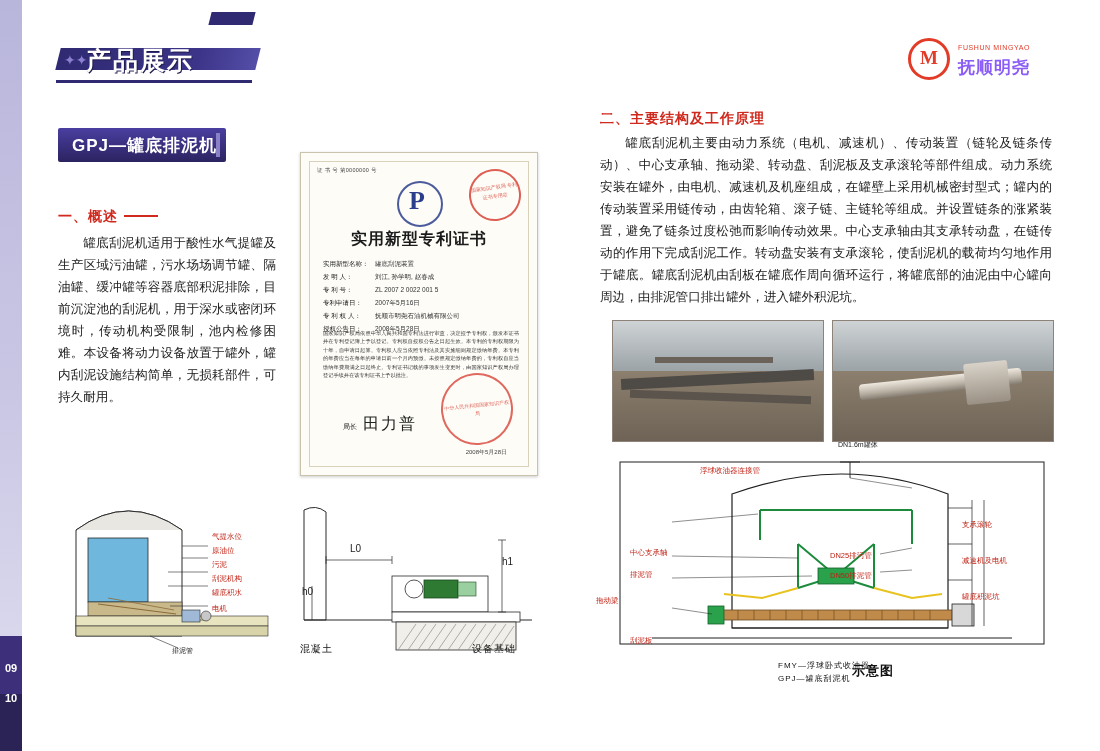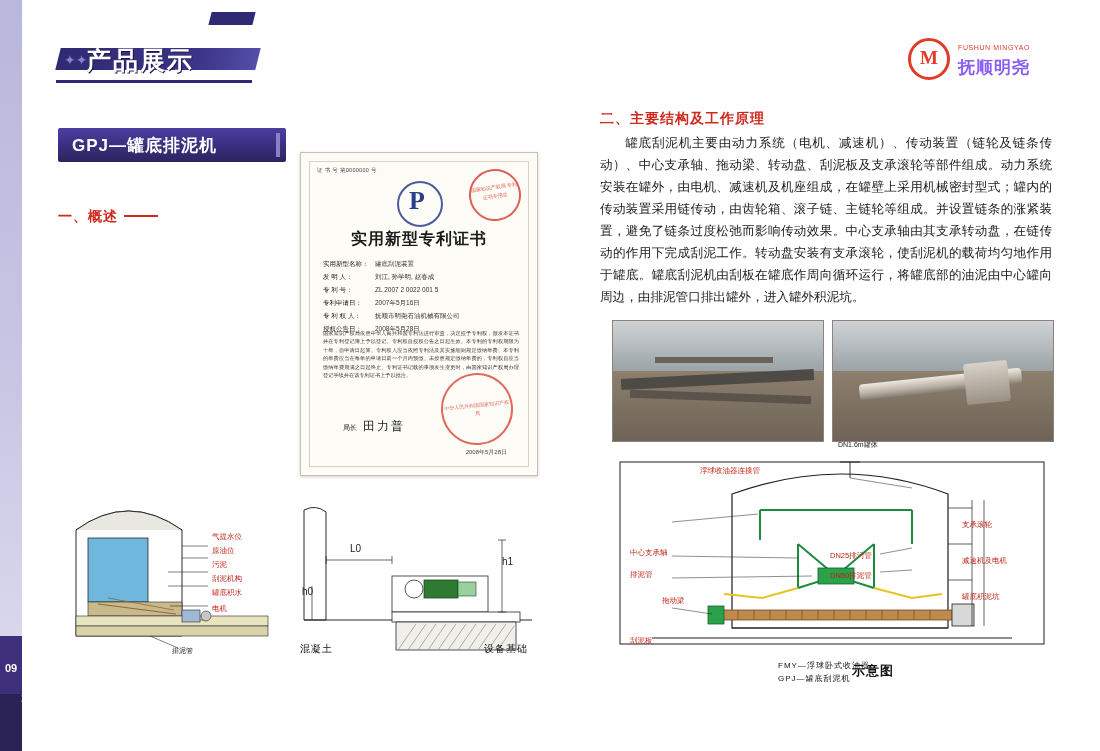--- a/index.html
+++ b/index.html
@@ -49,21 +49,21 @@
     position: absolute;
     left: 0;
     width: 22px;
     text-align: center;
     color: #ffffff;
     font-size: 11px;
     font-weight: bold;
     letter-spacing: 0px;
   }
   .pagenum.p09 { top: 662px; text-align: center; }
-  .pagenum.p10 { top: 692px; padding-left: 16px; }
+  .pagenum.p10 { top: 692px; }
 
   
   .header-banner {
     position: absolute;
     left: 58px;
     top: 40px;
     width: 200px;
     height: 38px;
   }
   .banner-bg {
@@ -150,21 +150,21 @@
     font-weight: bold;
     color: #8b5cf6;
     letter-spacing: 1px;
   }
 
   
   .title-plate {
     position: absolute;
     left: 58px;
     top: 128px;
-    width: 228px;
+    width: 168px;
     height: 34px;
     background: linear-gradient(180deg,#4a3fa0 0%, #3a3080 50%, #2b2460 100%);
     border-radius: 2px;
   }
   .title-plate .tp-text {
     position: absolute;
     left: 14px;
     top: 6px;
     font-size: 17px;
     font-weight: bold;
@@ -312,21 +312,21 @@
   }
   .cert-sign {
     position: absolute;
     left: 42px;
     bottom: 40px;
     font-size: 7px;
     color: #222;
   }
   .cert-sign .hand {
     font-family: "Liberation Serif", serif;
-    font-size: 12px;
+    font-size: 16px;
     margin-left: 6px;
     letter-spacing: 2px;
   }
   .cert-bigstamp {
     position: absolute;
     right: 24px;
     bottom: 30px;
     width: 72px; height: 72px;
     border: 2px solid #d6392c;
     border-radius: 50%;
@@ -451,20 +451,21 @@
   </div>
 
   <div class="title-plate">
     <div class="tp-text">GPJ—罐底排泥机</div>
     <div class="tp-edge"></div>
   </div>
 
   <div class="sec-head" id="sec1">
     <span>一、概述</span><span class="rule"></span>
   </div>
+  <div class="para" id="para1">罐底刮泥机适用于酸性水气提罐及生产区域污油罐，污水场场调节罐、隔油罐、缓冲罐等容器底部积泥排除，目前沉淀池的刮泥机，用于深水或密闭环境时，传动机构受限制，池内检修困难。本设备将动力设备放置于罐外，罐内刮泥设施结构简单，无损耗部件，可持久耐用。</div>
 
   <div class="sec-head" id="sec2">
     <span>二、主要结构及工作原理</span>
   </div>
   <div class="para" id="para2">罐底刮泥机主要由动力系统（电机、减速机）、传动装置（链轮及链条传动）、中心支承轴、拖动梁、转动盘、刮泥板及支承滚轮等部件组成。动力系统安装在罐外，由电机、减速机及机座组成，在罐壁上采用机械密封型式；罐内的传动装置采用链传动，由齿轮箱、滚子链、主链轮等组成。并设置链条的涨紧装置，避免了链条过度松弛而影响传动效果。中心支承轴由其支承转动盘，在链传动的作用下完成刮泥工作。转动盘安装有支承滚轮，使刮泥机的载荷均匀地作用于罐底。罐底刮泥机由刮板在罐底作周向循环运行，将罐底部的油泥由中心罐向周边，由排泥管口排出罐外，进入罐外积泥坑。</div>
 
   <div class="cert">
     <div class="cert-inner"></div>
     <div class="cert-topline">证 书 号 第0000000 号</div>
     <div class="cert-redstamp-top">国家知识产权局 专利证书专用章</div>
@@ -561,21 +562,21 @@
       <line x1="206" y1="40" x2="206" y2="112"></line>
       <line x1="202" y1="40" x2="210" y2="40"></line>
       <line x1="202" y1="112" x2="210" y2="112"></line>
       <line x1="16" y1="86" x2="16" y2="120"></line>
     </g>
   </svg>
   <div class="lbl-dark" style="left:350px; top:543px; font-size:10px;">L0</div>
   <div class="lbl-dark" style="left:502px; top:556px; font-size:10px;">h1</div>
   <div class="lbl-dark" style="left:302px; top:586px; font-size:10px;">h0</div>
   <div class="dwg-caption" style="left:300px; top:642px;">混凝土</div>
-  <div class="dwg-caption" style="left:484px; top:642px;">设备基础</div>
+  <div class="dwg-caption" style="left:472px; top:642px;">设备基础</div>
 
   <svg class="dwg" id="dwg-main" viewBox="0 0 440 240">
     <rect x="8" y="14" width="424" height="182" fill="#ffffff" stroke="#1f1f1f" stroke-width="1"></rect>
     <path d="M120 46 Q230 6 336 46 L336 180 L120 180 Z" fill="#ffffff" stroke="#1f1f1f" stroke-width="1.2"></path>
     <line x1="120" y1="180" x2="336" y2="180" stroke="#1f1f1f" stroke-width="1.2"></line>
     <line x1="40" y1="190" x2="400" y2="190" stroke="#1f1f1f" stroke-width="1"></line>
 
     <g stroke="#1c8b3c" stroke-width="2" fill="none">
       <path d="M148 62 L300 62"></path>
       <path d="M300 62 L300 96"></path>
@@ -632,21 +633,21 @@
       <line x1="60" y1="160" x2="100" y2="166"></line>
       <line x1="300" y1="40" x2="238" y2="30"></line>
       <line x1="268" y1="106" x2="300" y2="100"></line>
       <line x1="268" y1="124" x2="300" y2="122"></line>
     </g>
   </svg>
   <div class="lbl-dark" style="left:838px; top:440px;">DN1.6m罐体</div>
   <div class="lbl-red" style="left:700px; top:466px;">浮球收油器连接管</div>
   <div class="lbl-red" style="left:630px; top:548px;">中心支承轴</div>
   <div class="lbl-red" style="left:630px; top:570px;">排泥管</div>
-  <div class="lbl-red" style="left:662px; top:596px;font-family:Liberation Mono, monospace;">拖动梁</div>
+  <div class="lbl-red" style="left:596px; top:596px;font-family:Liberation Mono, monospace;">拖动梁</div>
   <div class="lbl-red" style="left:630px; top:636px;">刮泥板</div>
   <div class="lbl-red" style="left:830px; top:551px;">DN25排污管</div>
   <div class="lbl-red" style="left:830px; top:571px;">DN50排泥管</div>
   <div class="lbl-red" style="left:962px; top:520px;">支承滚轮</div>
   <div class="lbl-red" style="left:962px; top:556px;">减速机及电机</div>
   <div class="lbl-red" style="left:962px; top:592px;">罐底积泥坑</div>
 
   <div class="dwg-caption small" style="left:778px; top:660px;">FMY—浮球卧式收油器</div>
   <div class="dwg-caption small" style="left:778px; top:673px;">GPJ—罐底刮泥机</div>
   <div class="dwg-caption big" style="left:852px; top:662px;">示意图</div>

